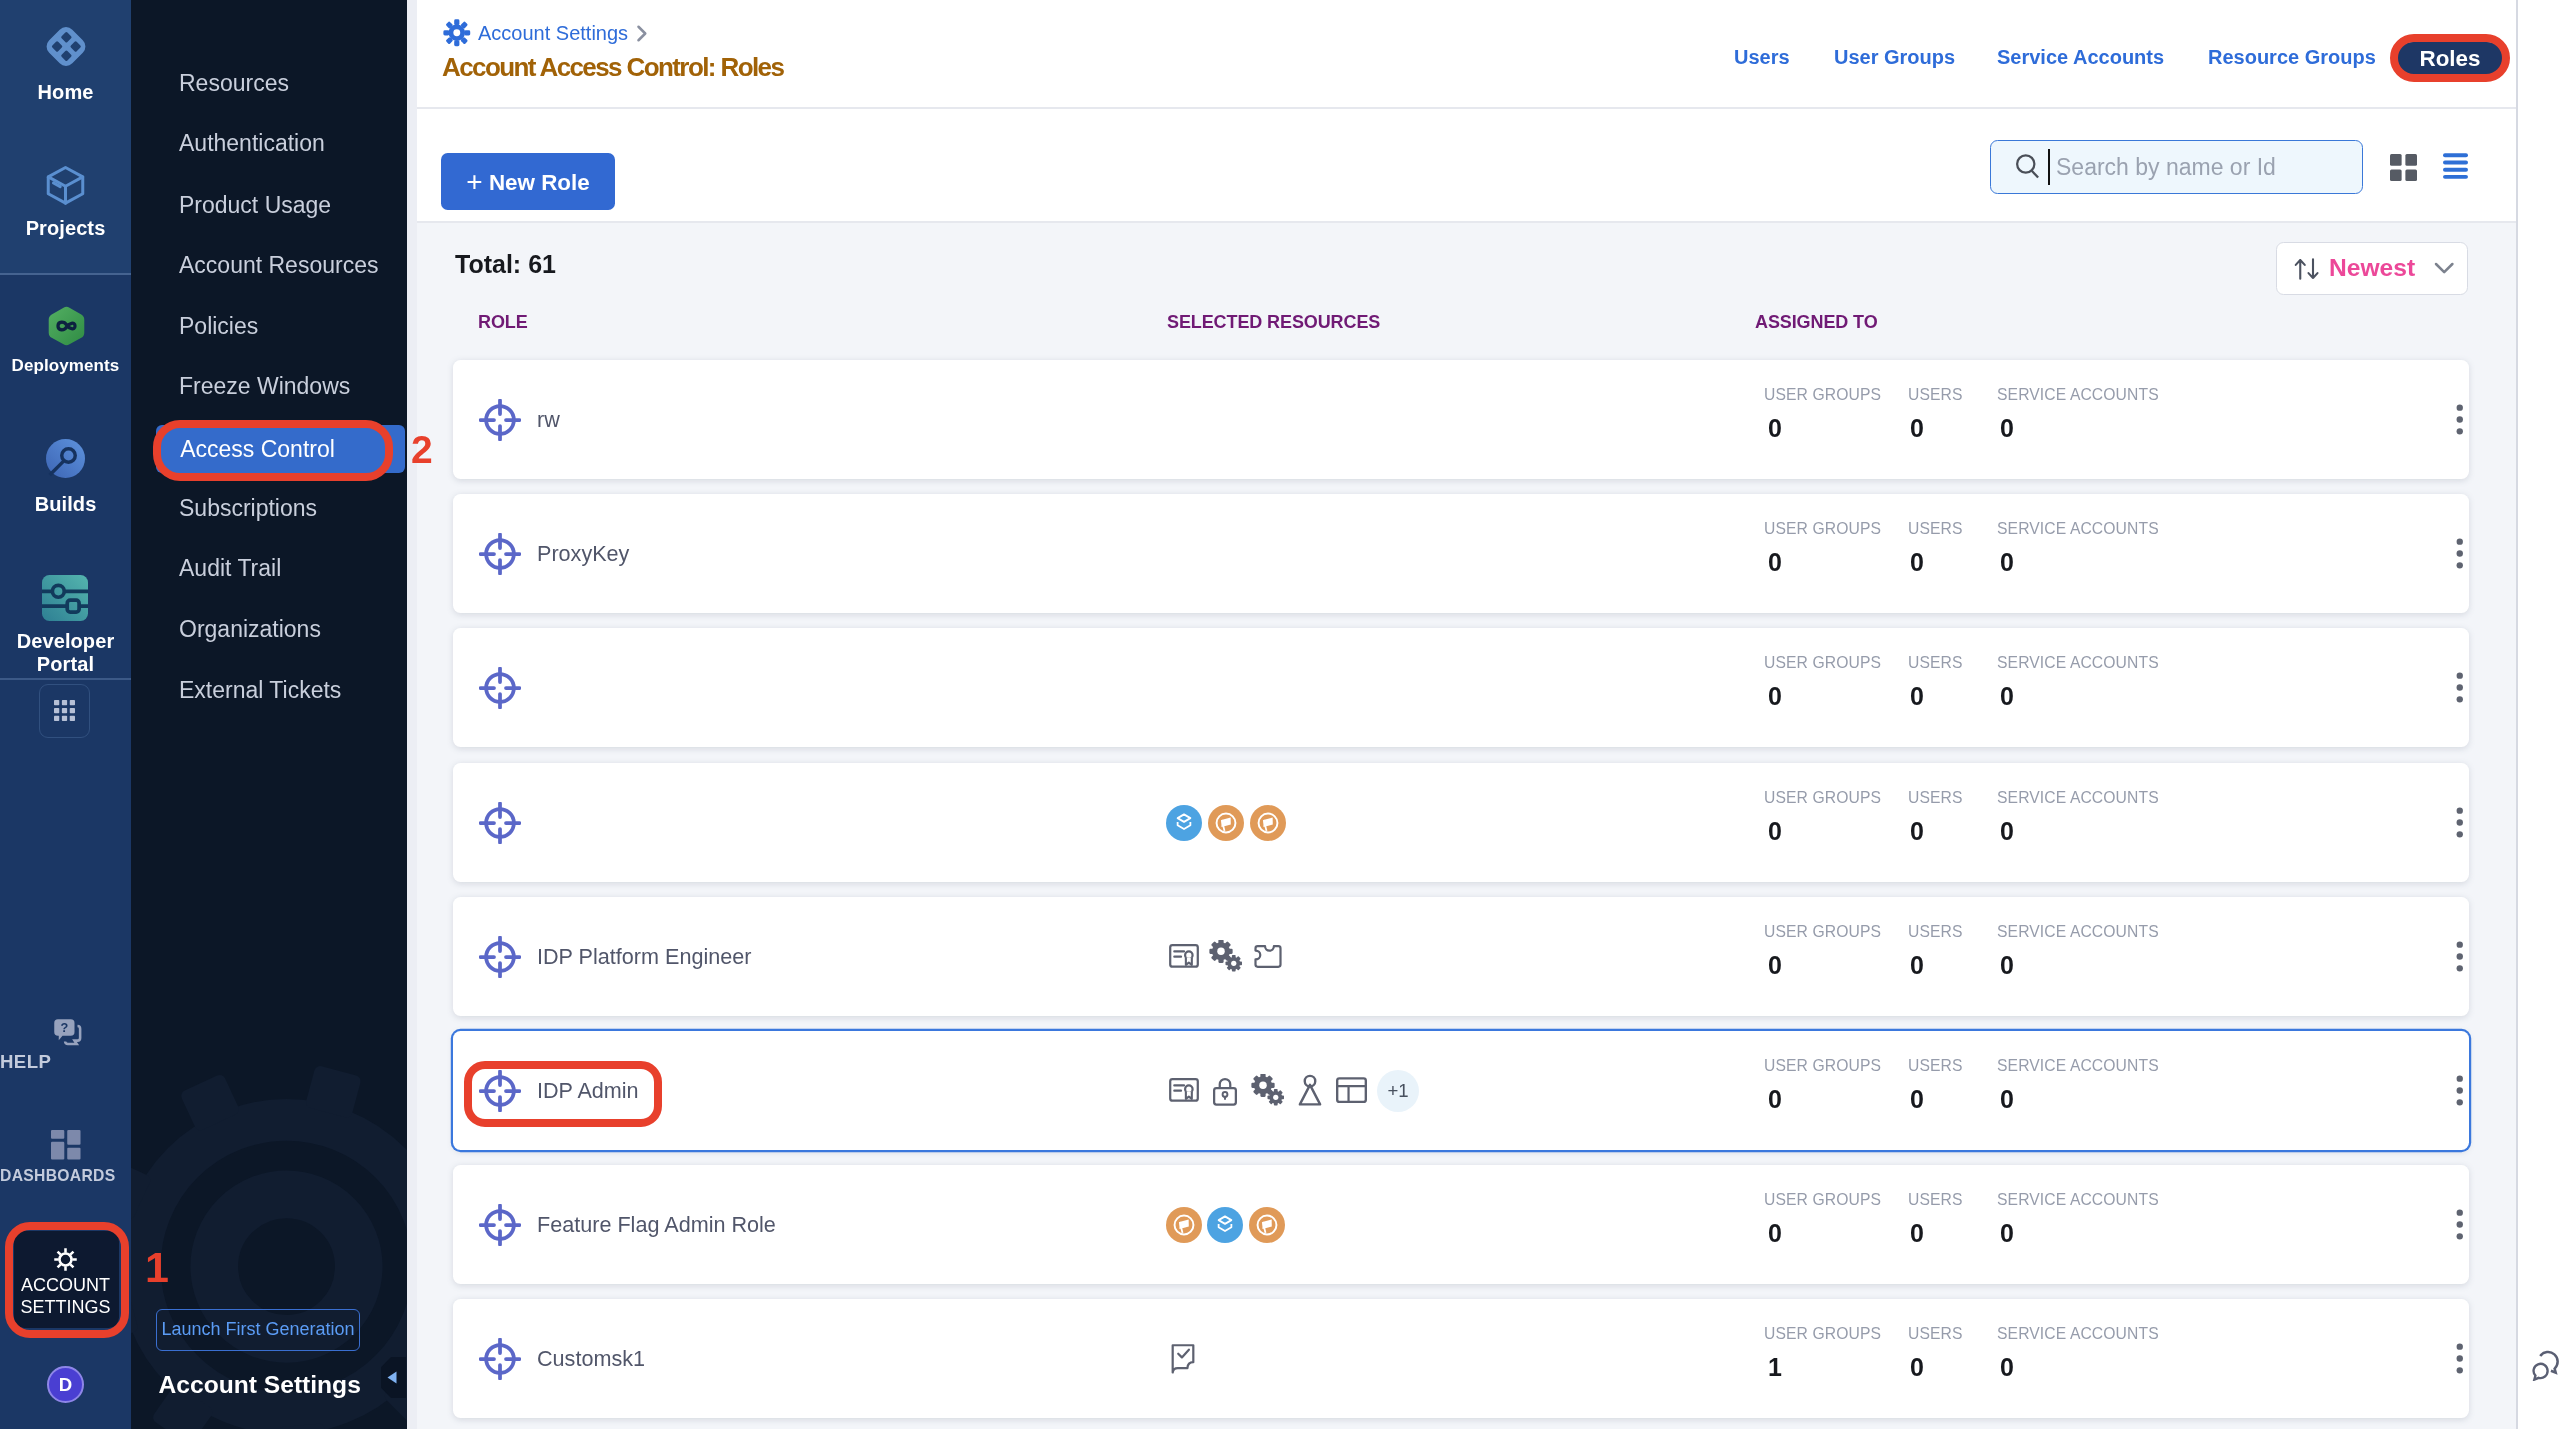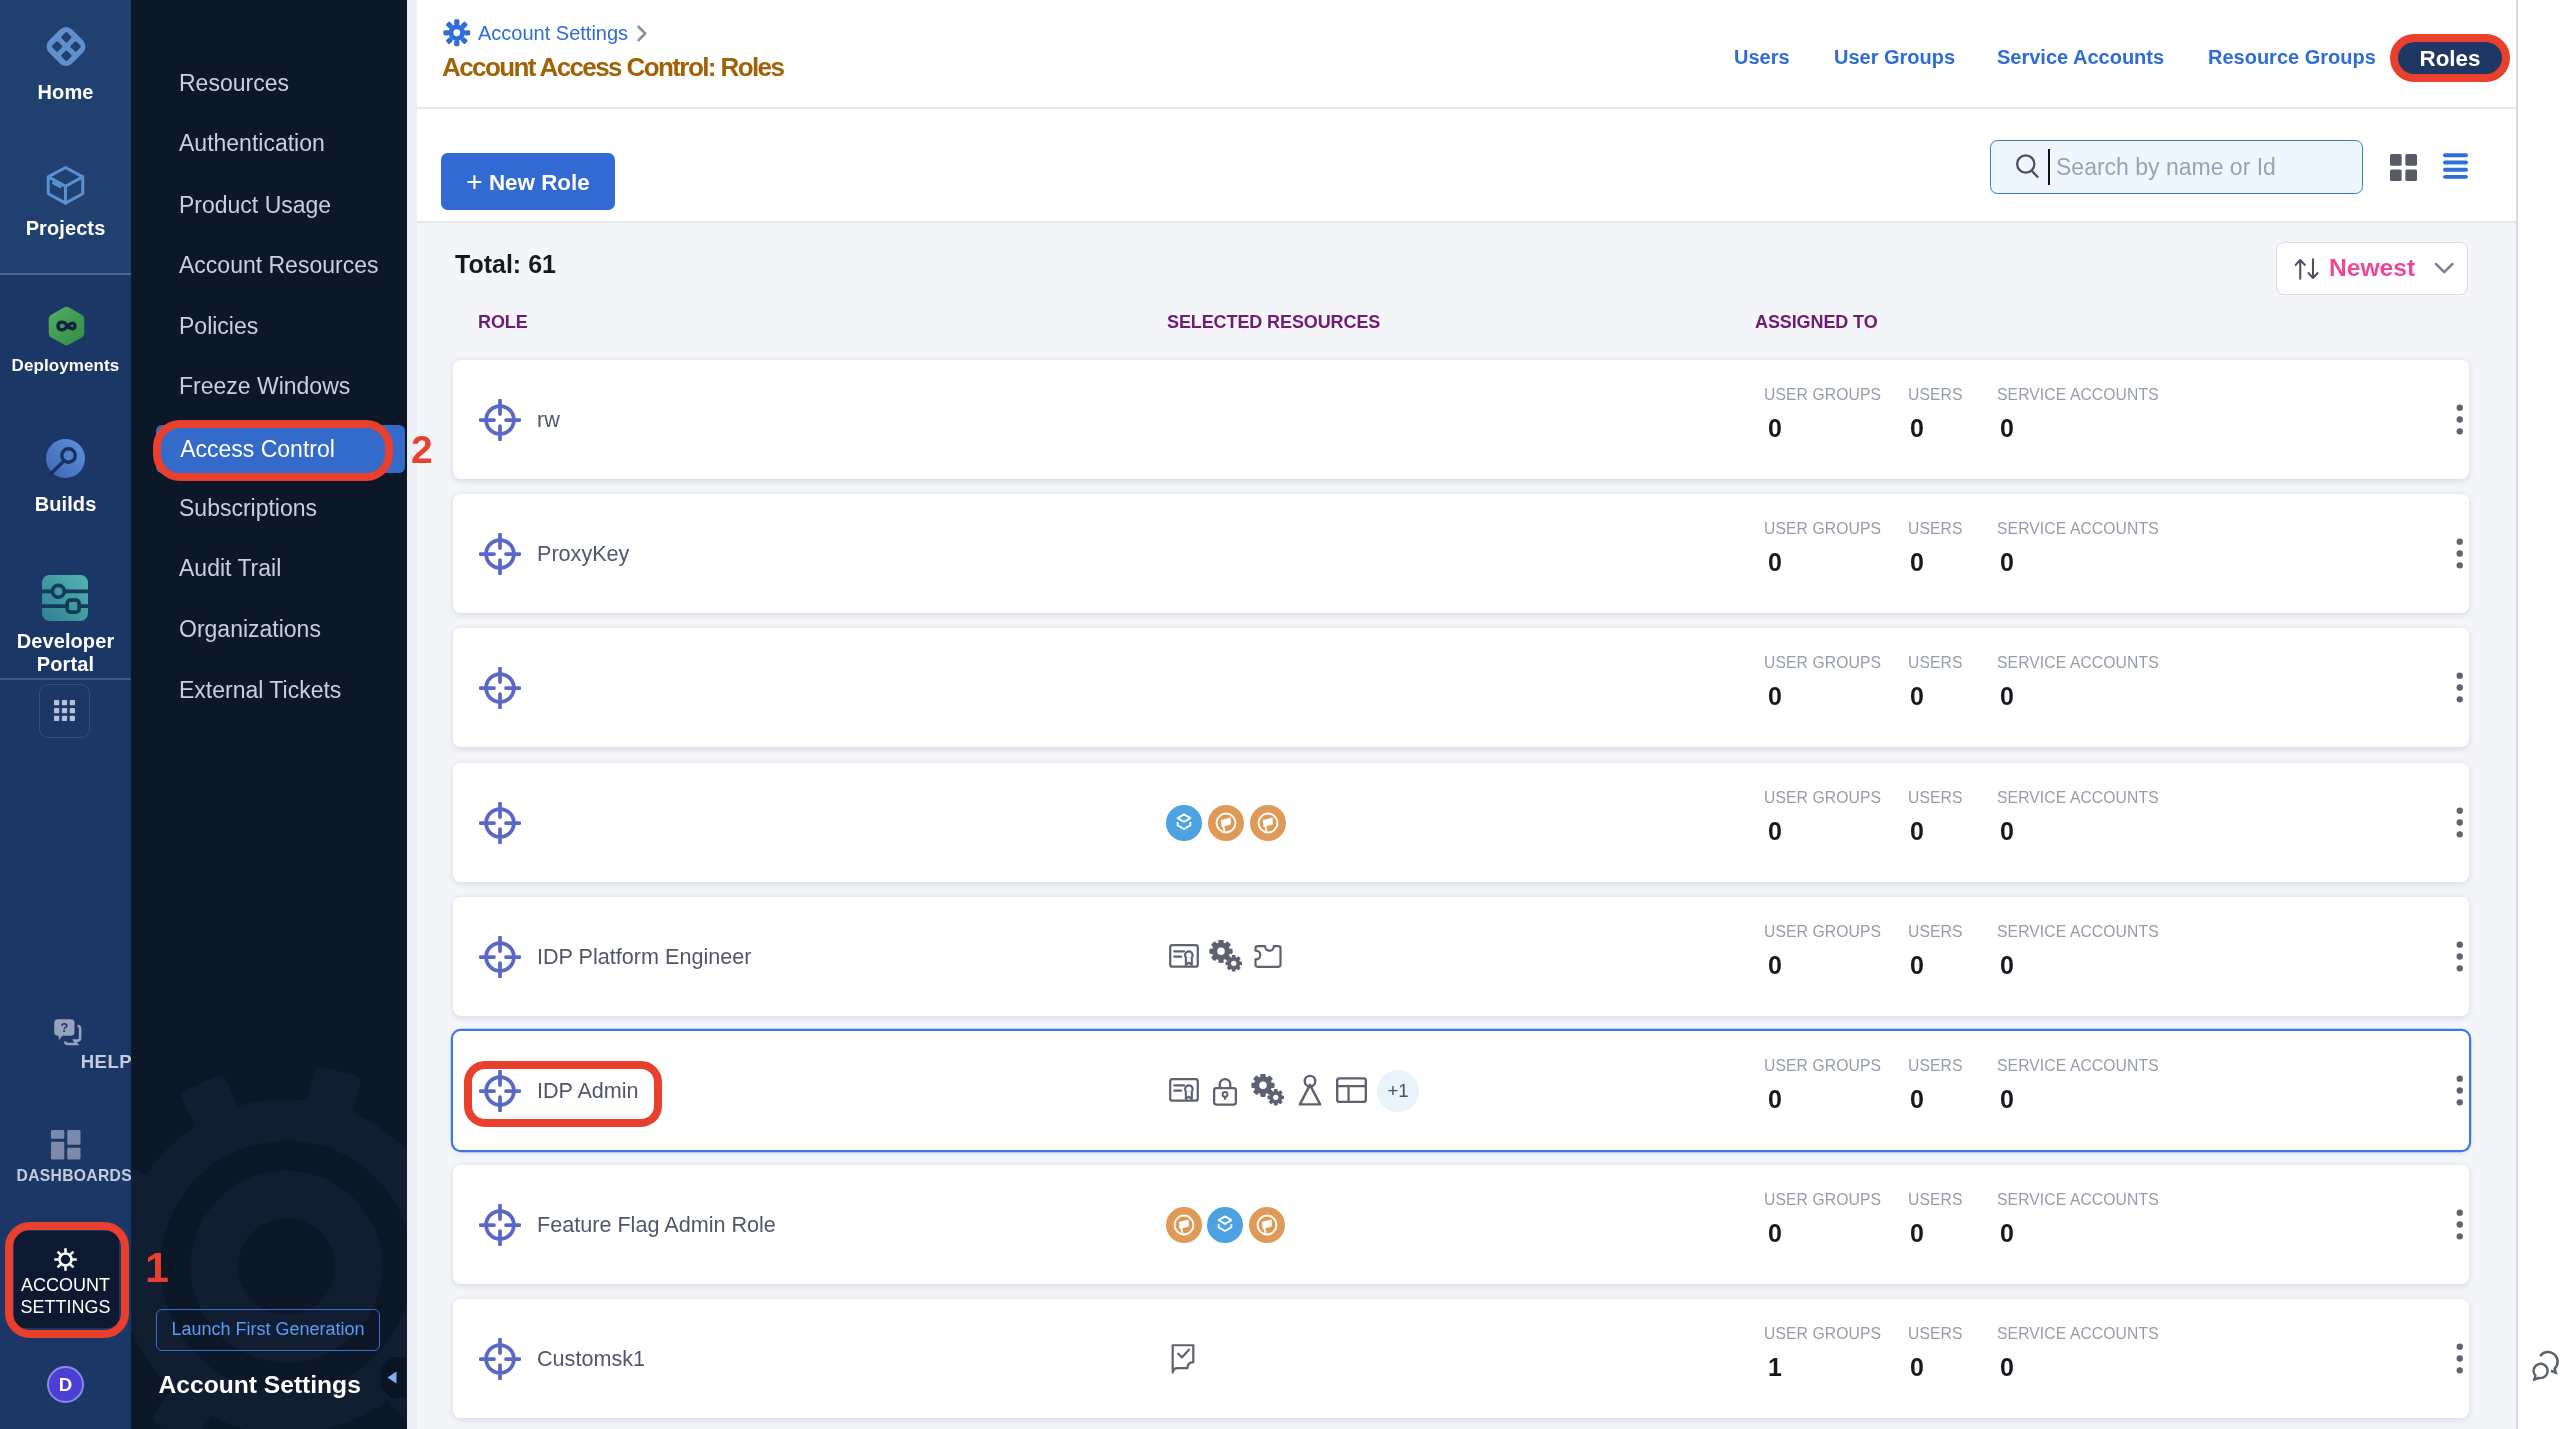--- a/index.html
+++ b/index.html
@@ -5,21 +5,21 @@
   *{box-sizing:border-box;margin:0;padding:0}
   html,body{width:2576px;height:1430px;overflow:hidden}
   body{position:relative;font-family:"Liberation Sans",sans-serif;background:#fff}
   .abs{position:absolute}
   
   #rail{left:0;top:0;width:131px;height:1430px;background:#1b3765}
   #rail .blockTop{left:0;top:0;width:131px;height:273px;background:#20406f}
   #rail .div1{left:0;top:273px;width:131px;height:1.5px;background:rgba(140,170,215,.38)}
   #rail .div2{left:0;top:678px;width:131px;height:1.5px;background:rgba(140,170,215,.30)}
   .railLbl{width:131px;text-align:center;color:#fff;font-weight:700;font-size:20px;letter-spacing:0.1px}
-  .railLblDim{width:132px;text-align:right;color:#c3cbdc;font-weight:700;font-size:18.6px;letter-spacing:0.4px}
+  .railLblDim{width:132px;text-align:left;color:#c3cbdc;font-weight:700;font-size:18.6px;letter-spacing:0.4px}
   
   #side2{left:131px;top:0;width:276px;height:1430px;background:#0c1727;overflow:hidden}
   .mitem{left:48px;width:209px;color:#c9cfdc;font-size:23px;font-weight:400;line-height:27.6px}
   #acpill{left:24.6px;top:425px;width:249px;height:48px;background:#346bcb;border-radius:6px;color:#fff;font-size:23px;line-height:48px;text-indent:24.6px;font-weight:400}
   .redring{border:8.2px solid #e8402c;border-radius:22.4px}
   #seam{left:407px;top:0;width:9.7px;height:1430px;background:#eceef4}
   
   #content{left:417px;top:0;width:2100px;height:1430px;background:#fff}
   #rightBorder{left:2516px;top:0;width:2.2px;height:1430px;background:#d6d9e2}
   #hdrline1{left:417px;top:107px;width:2100px;height:1.5px;background:#e6e8ee}
@@ -171,21 +171,21 @@
   <div class="abs mitem" style="top:252px">Account Resources</div>
   <div class="abs mitem" style="top:313px">Policies</div>
   <div class="abs mitem" style="top:373px">Freeze Windows</div>
   <div class="abs" id="acpill">Access Control</div>
   <div class="abs redring" style="left:22.4px;top:420px;width:240px;height:61px;border-radius:27px"></div>
   <div class="abs mitem" style="top:495px">Subscriptions</div>
   <div class="abs mitem" style="top:555px">Audit Trail</div>
   <div class="abs mitem" style="top:616px">Organizations</div>
   <div class="abs mitem" style="top:677px">External Tickets</div>
 
-  <div class="abs" style="left:25px;top:1309px;width:224px;height:42px;border:1.5px solid #3a6fd0;border-radius:6px;color:#5b9cf5;font-size:18px;line-height:39px;text-align:center">Launch First Generation</div>
+  <div class="abs" style="left:25px;top:1309px;width:204px;height:42px;border:1.5px solid #3a6fd0;border-radius:6px;color:#5b9cf5;font-size:18px;line-height:39px;text-align:center">Launch First Generation</div>
   <div class="abs" style="left:27.6px;top:1371px;color:#fff;font-size:24.6px;font-weight:700">Account Settings</div>
   <div class="abs" style="left:250px;top:1357px;width:25px;height:41px;background:#0a1424;clip-path:polygon(100% 0,100% 100%,40% 100%,0 75%,0 25%,40% 0)"></div>
   <svg class="abs" style="left:255px;top:1370px" width="12" height="15" viewBox="0 0 16 20">
       <polygon points="14,2 2,10 14,18" fill="#7fb2f2"></polygon>
     </svg>
 </div>
 <div class="abs" id="seam"></div>
 <div class="abs" id="content"></div>
 <div class="abs" id="listbg"></div>
 <div class="abs" id="hdrline1"></div>

